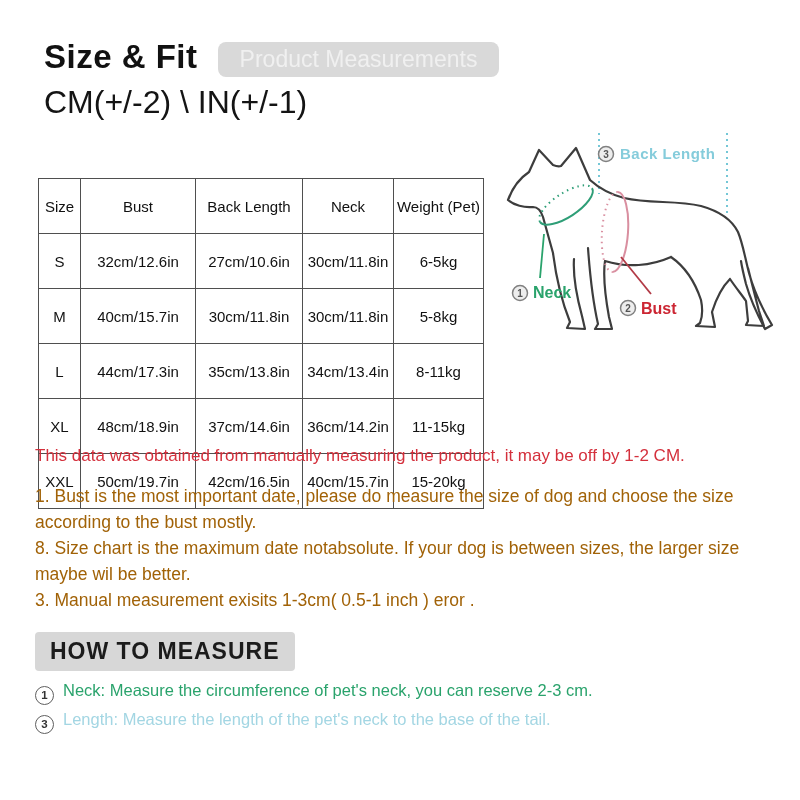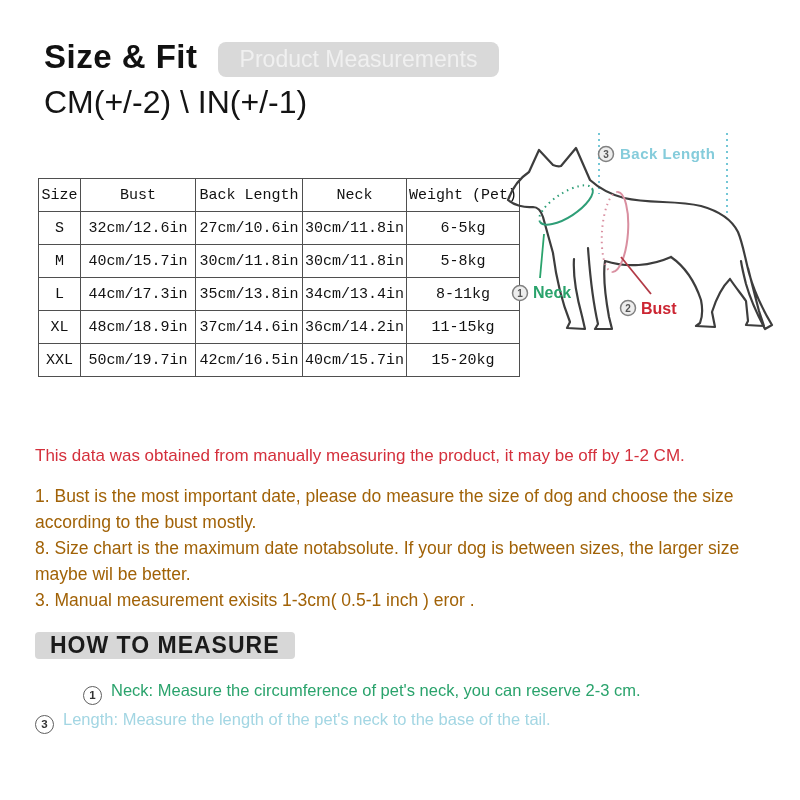--- a/index.html
+++ b/index.html
@@ -14,43 +14,43 @@
     color:#f0f0f0;font-size:23px;line-height:35px;text-align:center;font-weight:400;
   }
   .subtitle{position:absolute;left:44px;top:84px;font-size:32px;font-weight:500;color:#141414;}
   
   .size-table{
     position:absolute;left:38px;top:178px;border-collapse:collapse;table-layout:fixed;
     font-size:15px;color:#111;
   }
   .size-table td,.size-table th{
     border:1px solid #4f4f4f;text-align:center;vertical-align:middle;height:30px;
-    font-weight:400;padding:1px 2px;white-space:nowrap;font-family:Liberation Mono, monospace;
+    font-weight:400;padding:12px 2px;white-space:nowrap;
   }
   .size-table th{font-weight:500;}
   .col-size{width:42px;} .col-bust{width:115px;} .col-back{width:107px;}
   .col-neck{width:91px;} .col-weight{width:90px;}
   
   .diagram{position:absolute;left:500px;top:130px;width:300px;height:250px;}
   
   .warning{position:absolute;left:35px;top:446px;width:700px;font-size:17px;color:#d4303c;font-weight:500;}
   .notes{position:absolute;left:35px;top:483px;width:714px;font-size:17.5px;line-height:26px;color:#a16207;}
   .notes p{margin:0;}
   
   .htm-box{
     position:absolute;left:35px;top:632px;background:#d7d7d7;border-radius:4px;
-    padding:0 15px;font-size:23px;font-weight:600;letter-spacing:1px;color:#1b1b1b;
+    padding:6px 15px;font-size:23px;font-weight:600;letter-spacing:1px;color:#1b1b1b;
   }
   .instr{position:absolute;left:35px;font-size:16.5px;font-weight:500;white-space:nowrap;}
   .instr .circ{
     display:inline-block;width:17px;height:17px;border:1.5px solid #5f5f5f;border-radius:50%;
     line-height:17px;text-align:center;font-size:11.5px;color:#333;font-weight:700;
     margin-right:9px;vertical-align:-3px;background:#fff;
   }
-  .i-neck{top:681px;color:#2aa36c;margin-left:48px;}
+  .i-neck{top:681px;color:#2aa36c;}
   .i-bust{top:715px;color:#c43845;}
   .i-length{top:710px;color:#a3d6e3;}
 </style>
 </head>
 <body>
 
 <div class="page">
 
   <div class="title">Size &amp; Fit</div>
   <div class="badge">Product Measurements</div>

